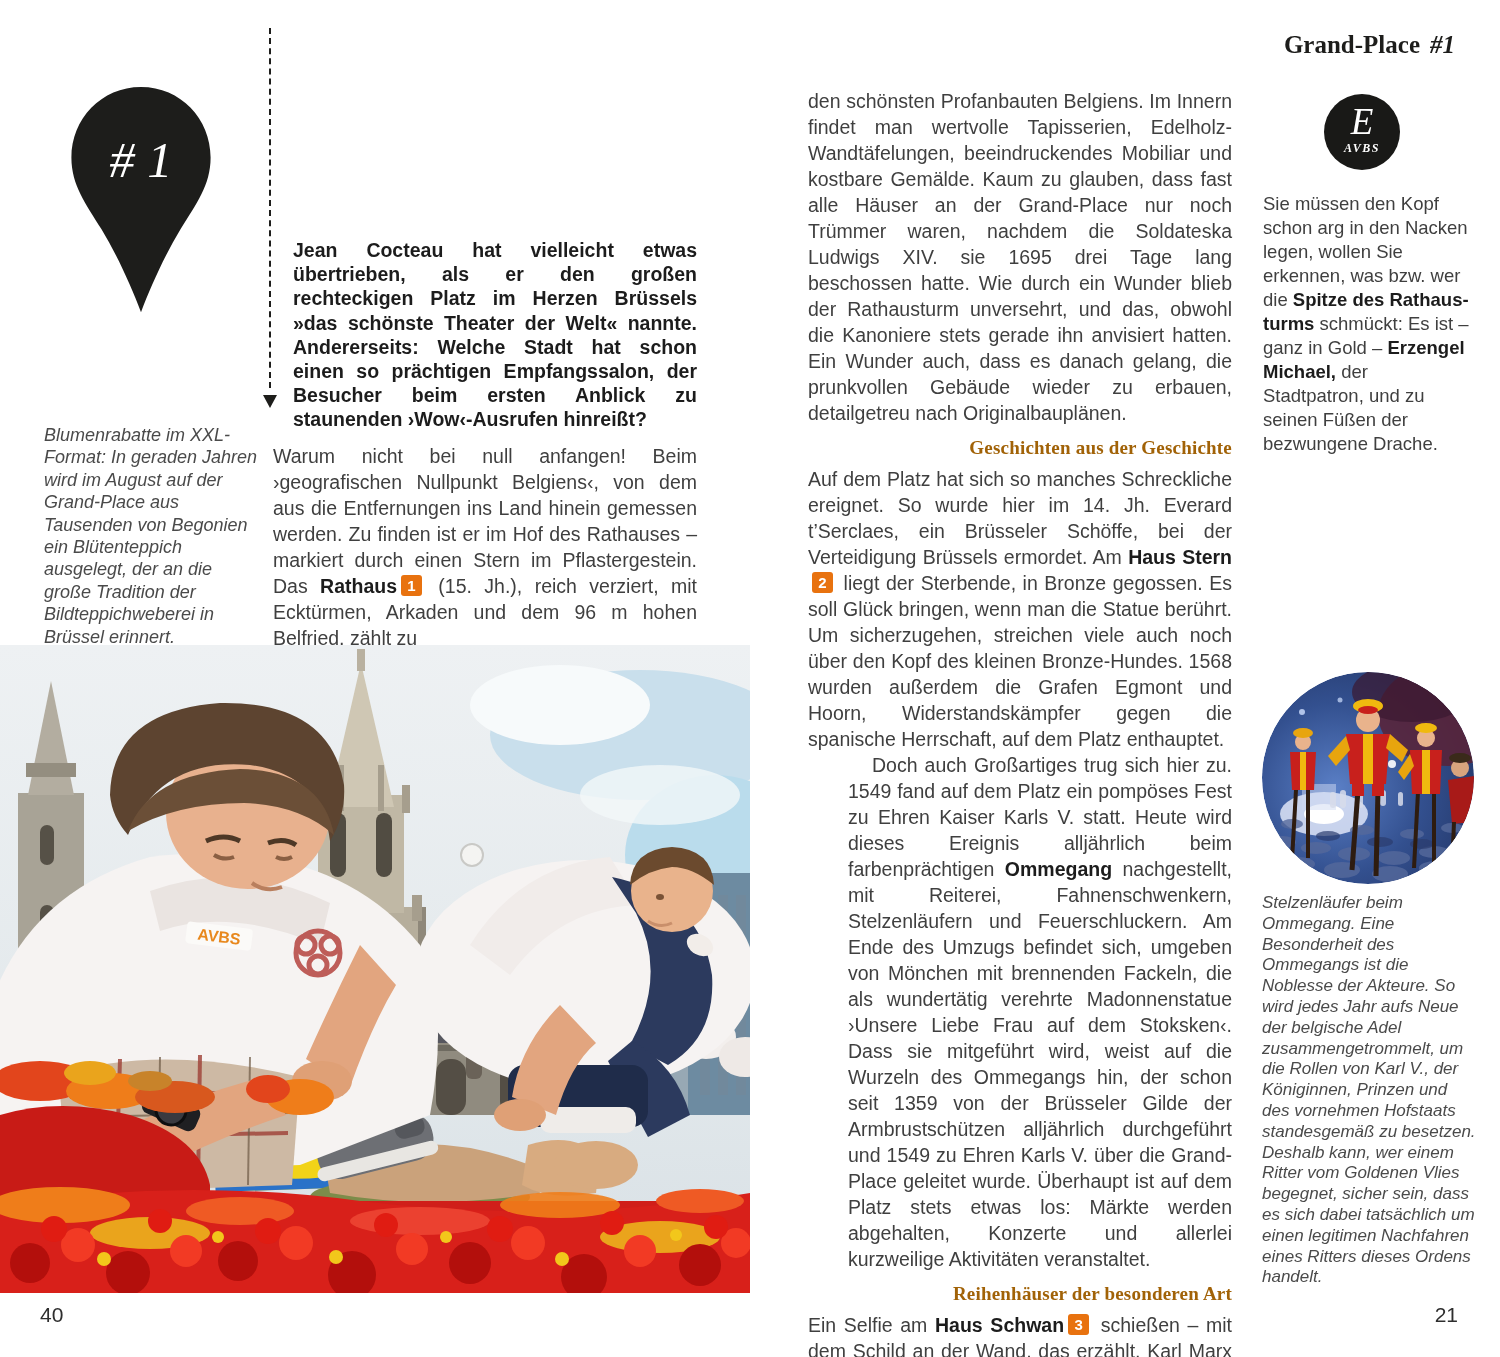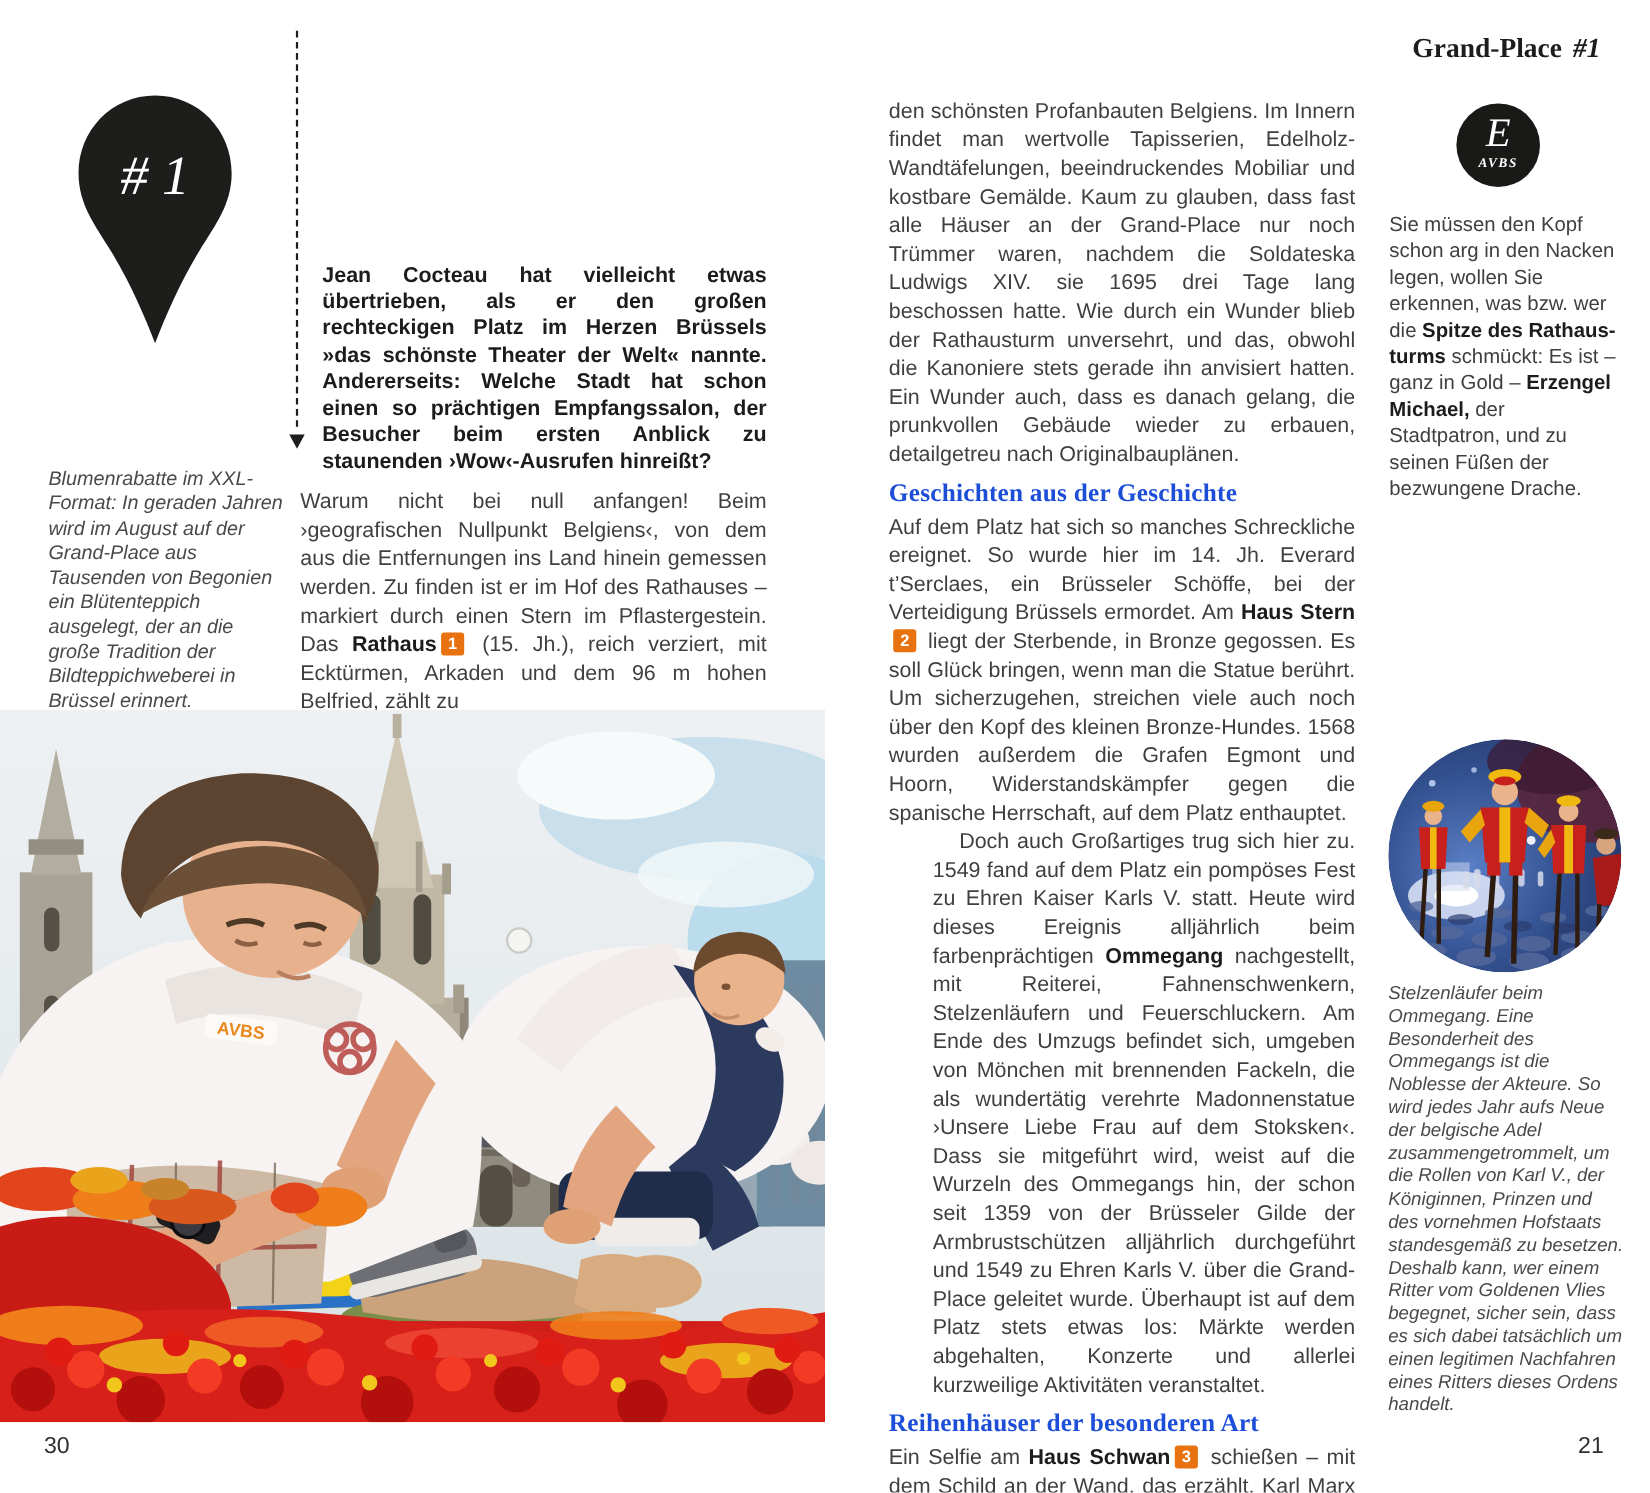--- a/index.html
+++ b/index.html
@@ -32,22 +32,22 @@
          line-height:24.2px;color:#1c1c1c;text-align:justify;}
 
   
   .cap{font-style:italic;color:#4a4a4a;}
   .cap-left{left:44px;top:424px;width:220px;font-size:18px;line-height:22.4px;}
   .cap-right{left:1262px;top:893px;width:216px;font-size:17px;line-height:20.8px;}
 
   
   .colL{left:273px;top:443px;width:424px;font-size:19.5px;line-height:26px;text-align:justify;}
   .colC{left:808px;top:88px;width:424px;font-size:19.5px;line-height:26px;text-align:justify;}
-  .h2s{font-family:"Liberation Serif",serif;font-size:23px;line-height:30px;color:#1d4ed8;
-       margin:7px 0 3px 0;text-align:left;font-weight:600;letter-spacing:.2px;}
+  .h2s{font-family:"Liberation Serif",serif;font-size:19px;line-height:30px;color:#a16207;
+       margin:7px 0 3px 0;text-align:right;font-weight:600;letter-spacing:.2px;}
   .indent{text-indent:24px;margin-left:40px;}
   .b{font-weight:bold;color:#1c1c1c;}
   .badge{display:inline-block;width:21px;height:21px;background:#e8720f;color:#fff;
          font:bold 15px/21px "Liberation Sans",sans-serif;text-align:center;border-radius:3px;
          margin:0 4px;position:relative;top:-2px;}
 
   
   .sidebar{left:1263px;top:192px;width:207px;font-size:18.5px;line-height:24px;}
 
   
@@ -454,16 +454,16 @@
         </g>
         <circle cx="130" cy="92" r="4" fill="#ffffff" opacity=".9"></circle>
         <circle cx="40" cy="40" r="3" fill="#cfe0ff" opacity=".8"></circle>
         <circle cx="78" cy="28" r="2.5" fill="#cfe0ff" opacity=".7"></circle>
       </g>
     </svg>
   </div>
 
   <p class="abs cap cap-right">Stelzenläufer beim Ommegang. Eine Besonderheit des Ommegangs ist die Noblesse der Akteure. So wird jedes Jahr aufs Neue der belgische Adel zusammengetrommelt, um die Rollen von Karl V., der Königinnen, Prinzen und des vornehmen Hofstaats standesgemäß zu besetzen. Deshalb kann, wer einem Ritter vom Goldenen Vlies begegnet, sicher sein, dass es sich dabei tatsächlich um einen legitimen Nachfahren eines Ritters dieses Ordens handelt.</p>
 
-  <div class="abs pnum pnum-l">30</div>
+  <div class="abs pnum pnum-l">40</div>
   <div class="abs pnum pnum-r">21</div>
 
 </div>
 
 </body></html>

